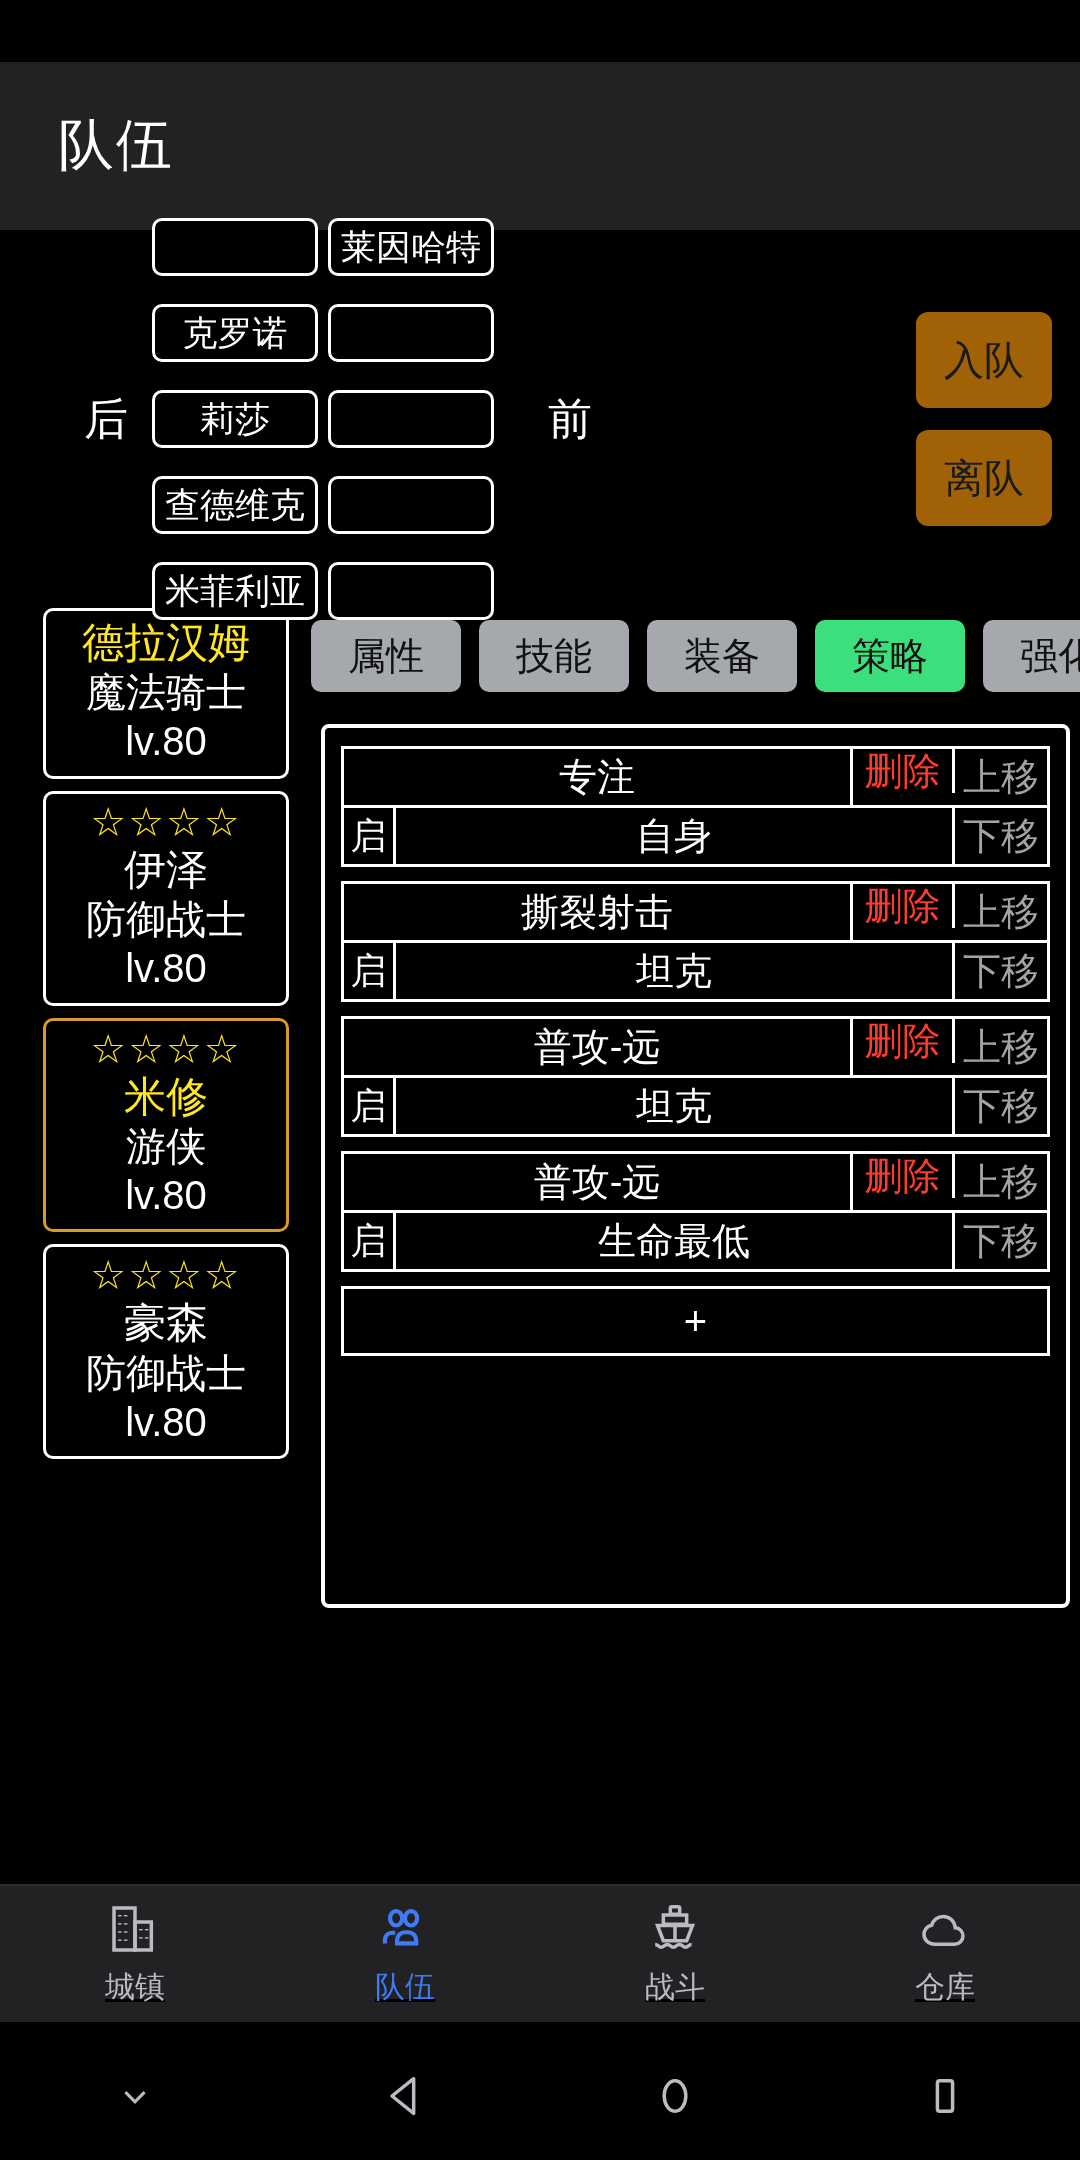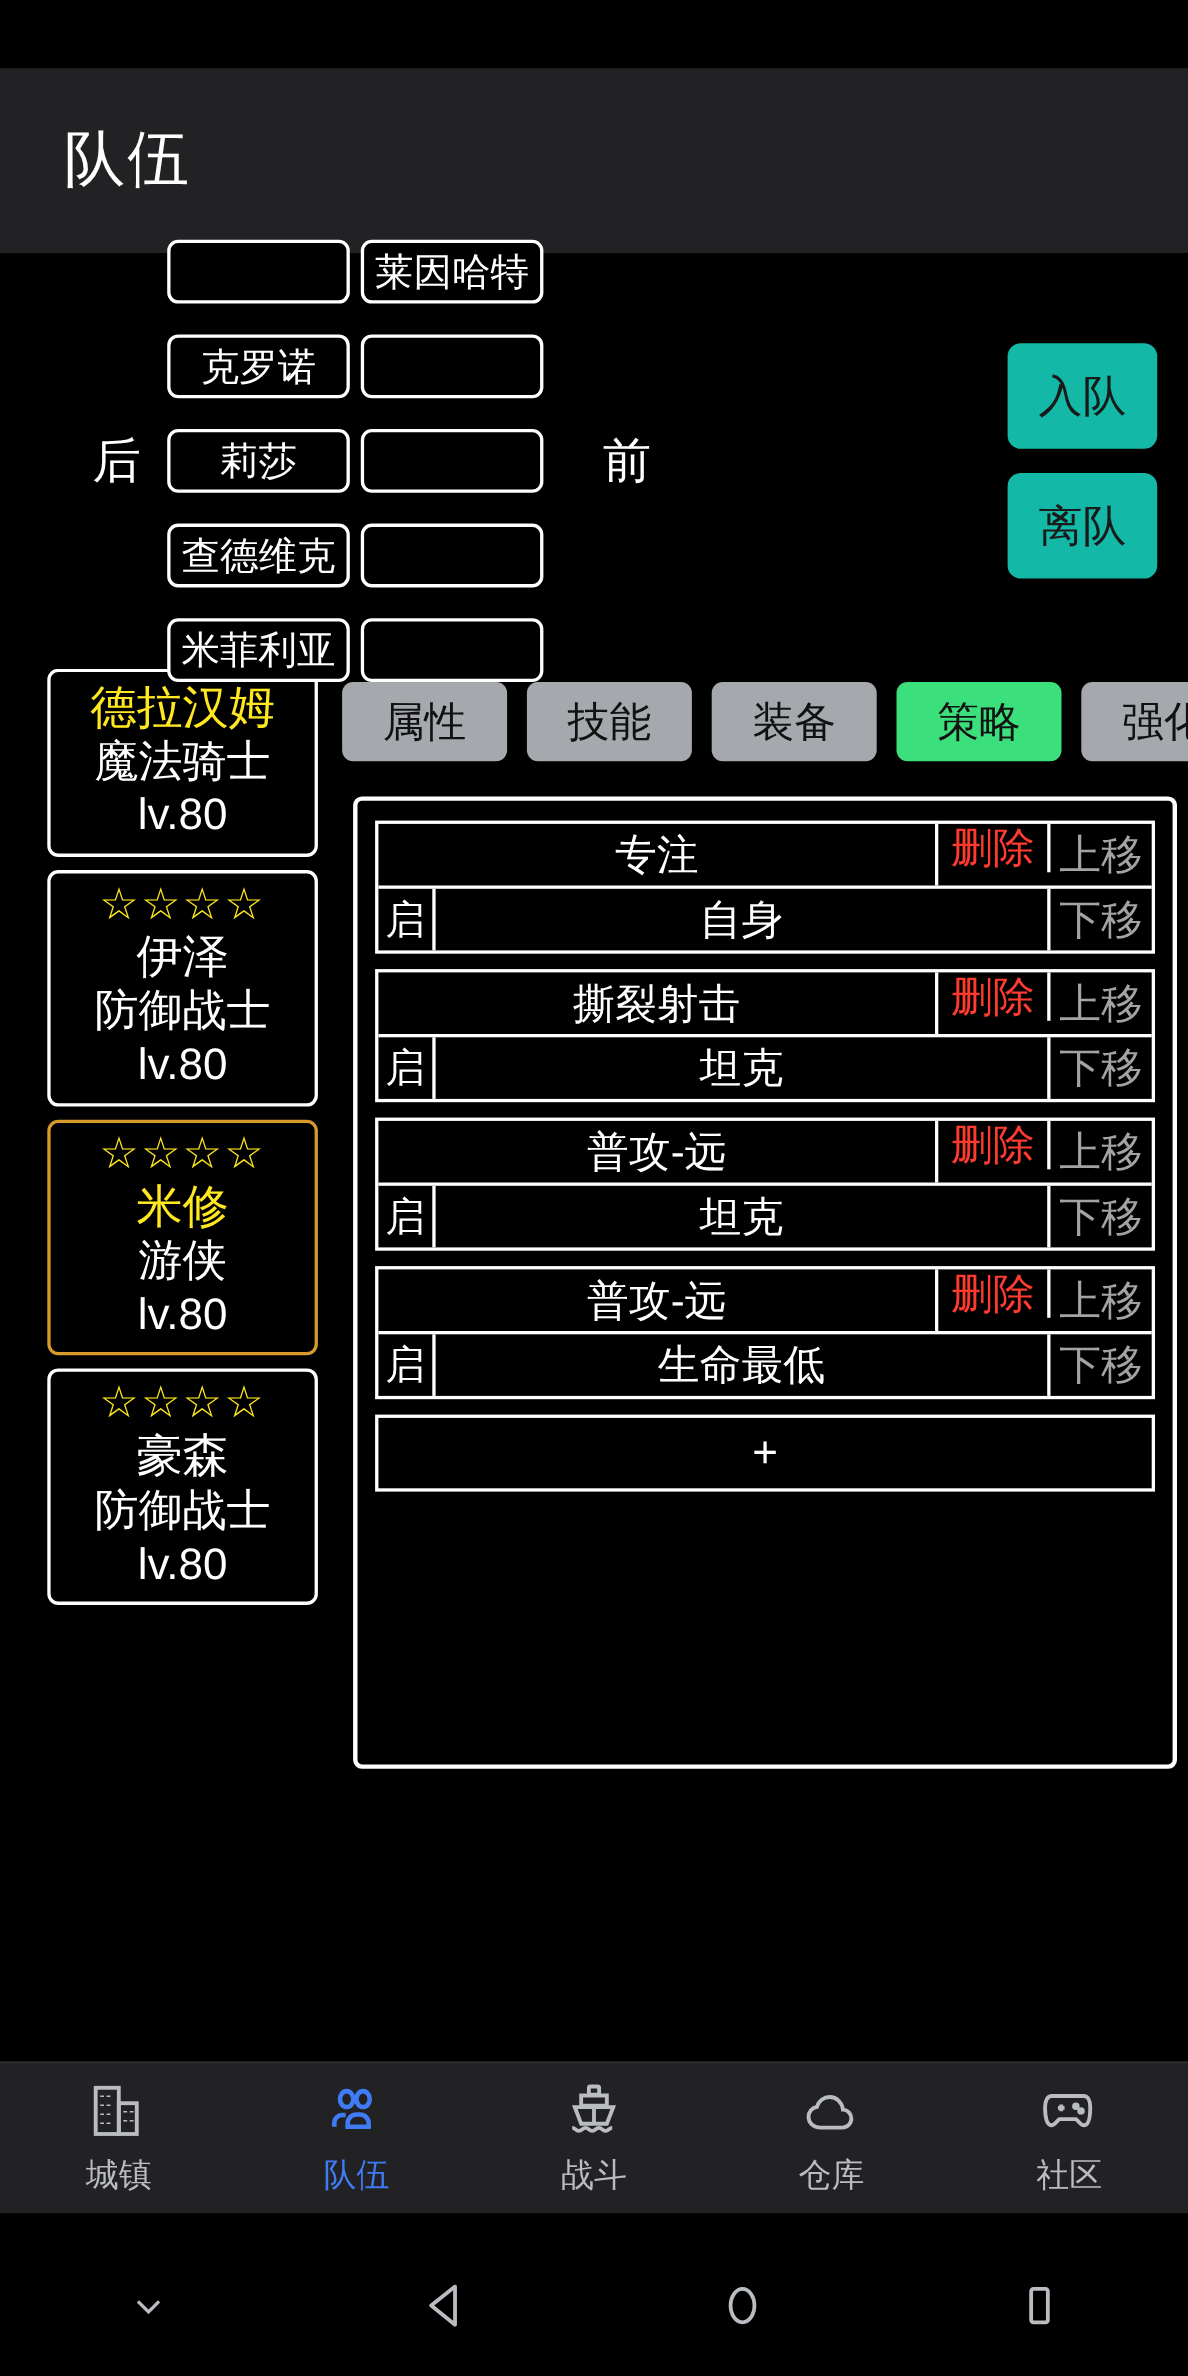--- a/index.html
+++ b/index.html
@@ -40,21 +40,21 @@
     background: #000; color: #fff;
     display: flex; align-items: center; justify-content: center;
     font-size: 35px; white-space: nowrap; overflow: hidden;
   }
   .side-label.front { margin-left: 30px; }
   .join-buttons {
     margin-left: auto; margin-right: 28px;
     display: flex; flex-direction: column; gap: 22px;
   }
   .btn-yellow {
-    width: 136px; height: 96px; background: #14b8a6; color: #1a1a1a;
+    width: 136px; height: 96px; background: #a16207; color: #1a1a1a;
     border: none; border-radius: 12px;
     font-size: 40px; font-family: inherit;
     display: flex; align-items: center; justify-content: center;
   }
 
   
   .body-split { display: flex; width: 100%; height: 1000px; padding-left: 33px; }
 
   
   .char-list {
@@ -120,23 +120,24 @@
     display: flex; align-items: center; justify-content: center;
     border-right: 3px solid #fff; white-space: nowrap;
   }
   .strat-add {
     border: 3px solid #fff; height: 70px; color: #fff; font-size: 40px;
     display: flex; align-items: center; justify-content: center; background: #000;
   }
 
   
   .bottom-nav {
-    position: absolute; left: 0; bottom: 148px; width: 100%; height: 138px;
+    position: absolute; left: 0; bottom: 138px; width: 100%; height: 138px;
     background: #222224; display: flex; 
     border-top: 2px solid #2c2c2e;
+    text-decoration: underline;
   }
   .nav-item {
     flex: 1; display: flex; flex-direction: column;
     align-items: center; justify-content: center; gap: 10px;
   }
   .nav-label { font-size: 30px; color: #B9BCC0; }
   .nav-item.active .nav-label { color: #3E7BF5; }
   .nav-icon svg { display: block; }
 
   
@@ -339,32 +340,20 @@
 
     <div class="nav-item">
       <span class="nav-icon">
         <svg width="56" height="56" viewBox="0 0 24 24" fill="none" stroke="#B9BCC0" stroke-width="1.5">
           <path d="M7.6 18.5h8.5c2.1 0 3.6-1.6 3.6-3.5 0-1.9-1.4-3.4-3.3-3.5-.3-2.9-2.5-4.9-5.1-4.9-2.4 0-4.4 1.6-5 3.8-1.9.3-3.3 1.9-3.3 3.9 0 2.3 1.8 4.2 4.6 4.2z"></path>
         </svg>
       </span>
       <span class="nav-label">仓库</span>
     </div>
 
-    <div class="nav-item">
-      <span class="nav-icon">
-        <svg width="56" height="56" viewBox="0 0 24 24" fill="none" stroke="#B9BCC0" stroke-width="1.5">
-          <path d="M6.4 6.2h11.2c1.6 0 2.6 1.6 2.6 4.4 0 3.6-.6 7-2.4 7-1.4 0-2-1.6-3.2-2.4h-6.4C7 16 6.4 17.6 5 17.6c-1.8 0-2.4-3.4-2.4-7 0-2.8 1-4.4 2.6-4.4z"></path>
-          <line x1="7.6" y1="10.8" x2="10.2" y2="10.8"></line>
-          <line x1="8.9" y1="9.5" x2="8.9" y2="12.1"></line>
-          <circle cx="14.6" cy="10.2" r="0.7" fill="#B9BCC0"></circle>
-          <circle cx="16.6" cy="12" r="0.7" fill="#B9BCC0"></circle>
-        </svg>
-      </span>
-      <span class="nav-label">社区</span>
-    </div>
   </div>
 
   <div class="android-nav">
     <div class="and-btn">
       <span>
         <svg width="46" height="46" viewBox="0 0 24 24" fill="none" stroke="#B9BCC0" stroke-width="1.6">
           <polyline points="7,10 12,15 17,10"></polyline>
         </svg>
       </span>
     </div>

